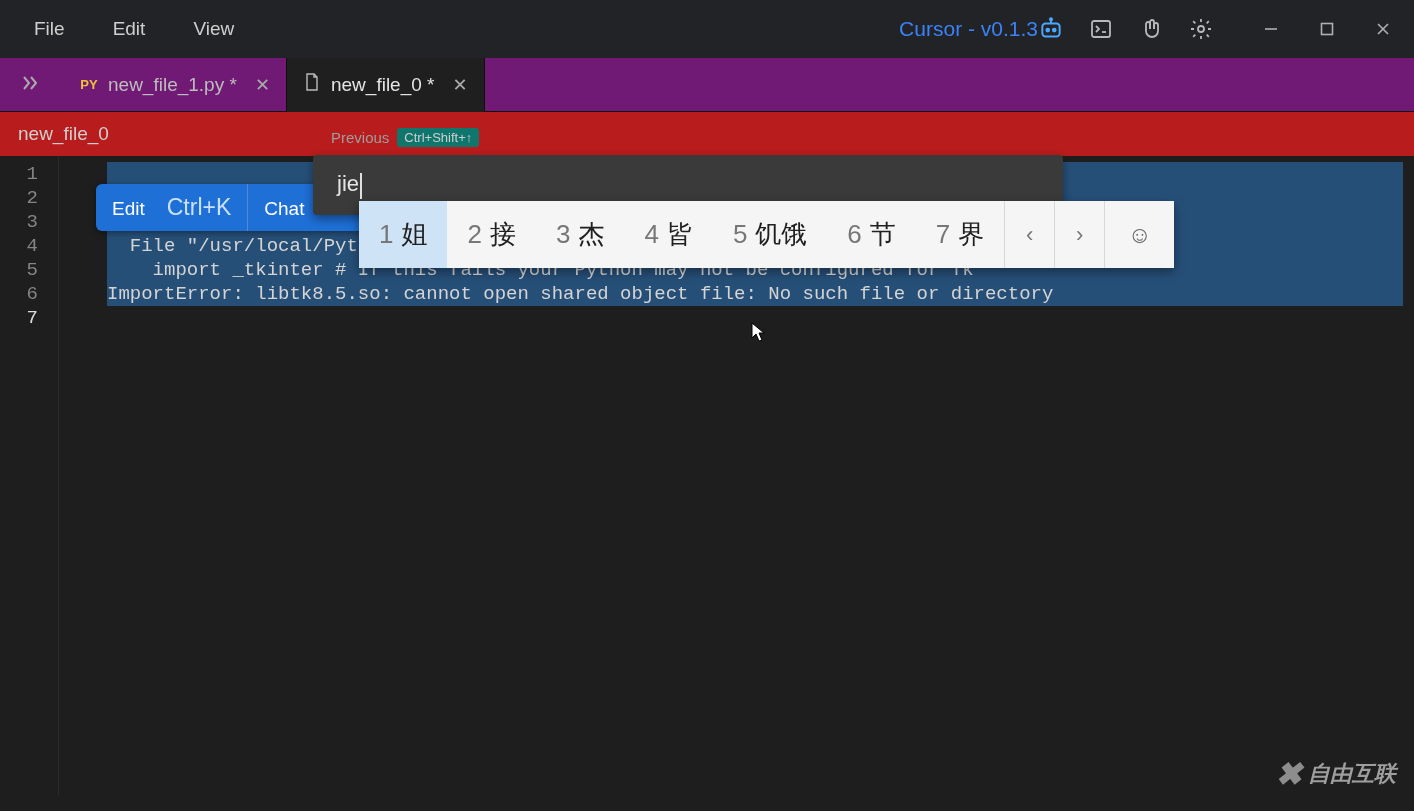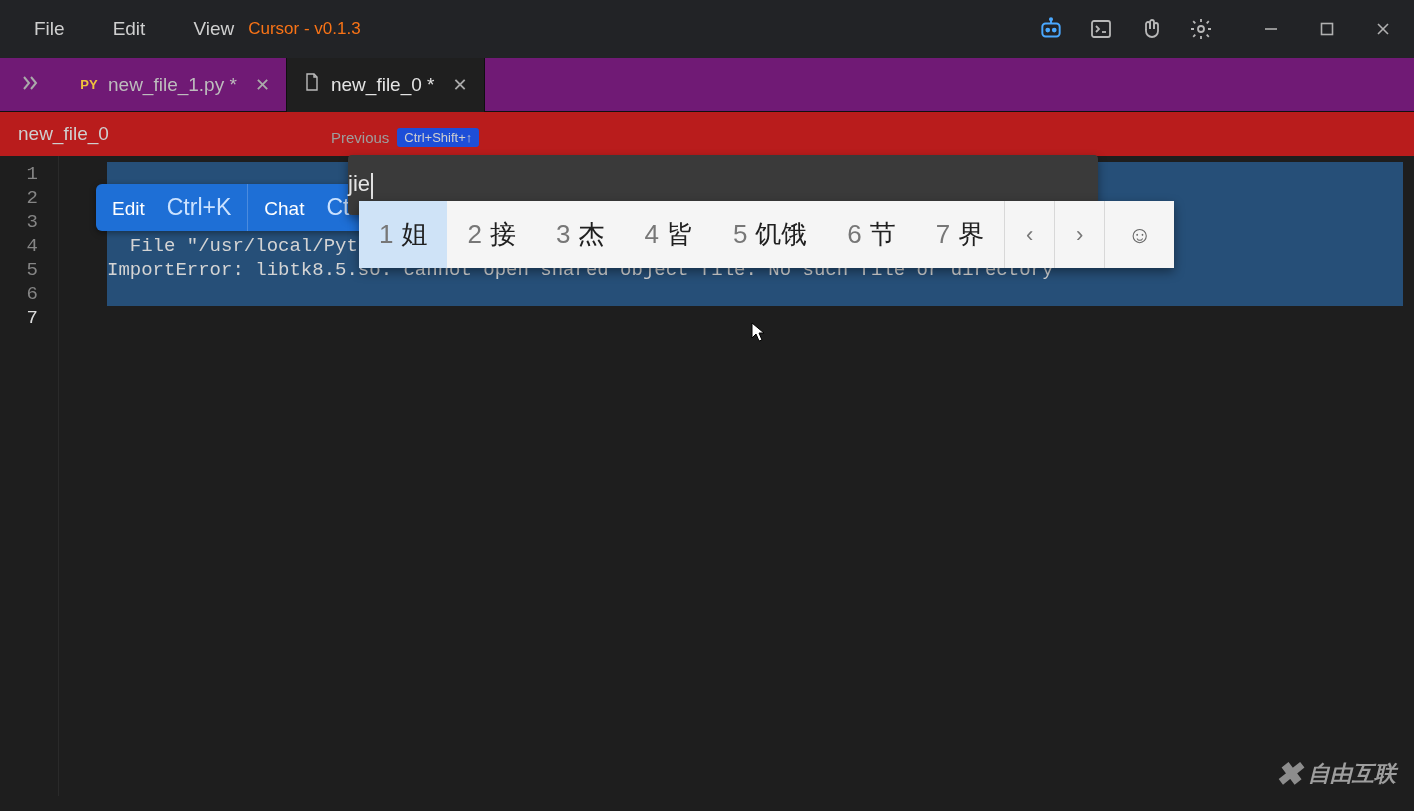--- a/index.html
+++ b/index.html
@@ -21,23 +21,23 @@
 }
 .titlebar .menus { display: flex; gap: 20px; padding-left: 10px; }
 .titlebar .menu-item {
   padding: 6px 14px;
   font-size: 19px;
   color: #cfcfcf;
   cursor: pointer;
 }
 .titlebar .title {
   flex: 1;
-  text-align: left;
-  font-size: 17px;
-  color: #f97316;
+  text-align: right;
+  font-size: 21px;
+  color: #3b82f6;
 }
 .titlebar .right-icons { display: flex; gap: 24px; align-items: center; padding-right: 10px; }
 .titlebar .icon {
   width: 26px; height: 26px;
   display: flex; align-items: center; justify-content: center;
   color: #b8b8b8;
   cursor: pointer;
 }
 .titlebar .win-controls {
   display: flex; gap: 34px; margin-left: 22px;
@@ -166,37 +166,38 @@
   left: 331px;
   top: 128px;
   font-size: 15px;
   color: #9e9e9e;
   display: flex;
   align-items: center;
   gap: 8px;
   z-index: 7;
 }
 .previous-label .kbd {
-  background: #1d4ed8;
+  background: #0f766e;
   color: #cfcfcf;
   border-radius: 3px;
   padding: 2px 7px;
   font-size: 13px;
 }
 
 .searchbox {
   position: absolute;
-  left: 348px;
+  left: 313px;
   top: 155px;
   width: 750px;
   height: 60px;
   background: #3a3a3a;
   border-radius: 4px;
   display: flex;
   align-items: center;
+  padding-left: 24px;
   z-index: 8;
   box-shadow: 0 4px 10px rgba(0,0,0,0.4);
 }
 .searchbox .caret-wrap {
   font-size: 22px;
   color: #e4e4e4;
   font-family: Consolas, Arial, sans-serif;
   position: relative;
 }
 .searchbox .caret-wrap .blink {
@@ -375,20 +376,21 @@
     <div class="ln current">7</div>
   </div>
   <div class="gutter-border"></div>
   <div class="code-area">
     <div class="selection-bg"></div>
     <div class="code-lines">
       <div class="cl"></div>
       <div class="cl"></div>
       <div class="cl">    import tkinter as tk</div>
       <div class="cl">  File "/usr/local/Pytho</div>
+      <div class="cl">    import _tkinter # If this fails your Python may not be configured for Tk</div>
       <div class="cl">ImportError: libtk8.5.so: cannot open shared object file: No such file or directory</div>
       <div class="cl"></div>
     </div>
   </div>
 </div>
 
 <div class="previous-label">
   <span>Previous</span>
   <span class="kbd">Ctrl+Shift+↑</span>
 </div>

